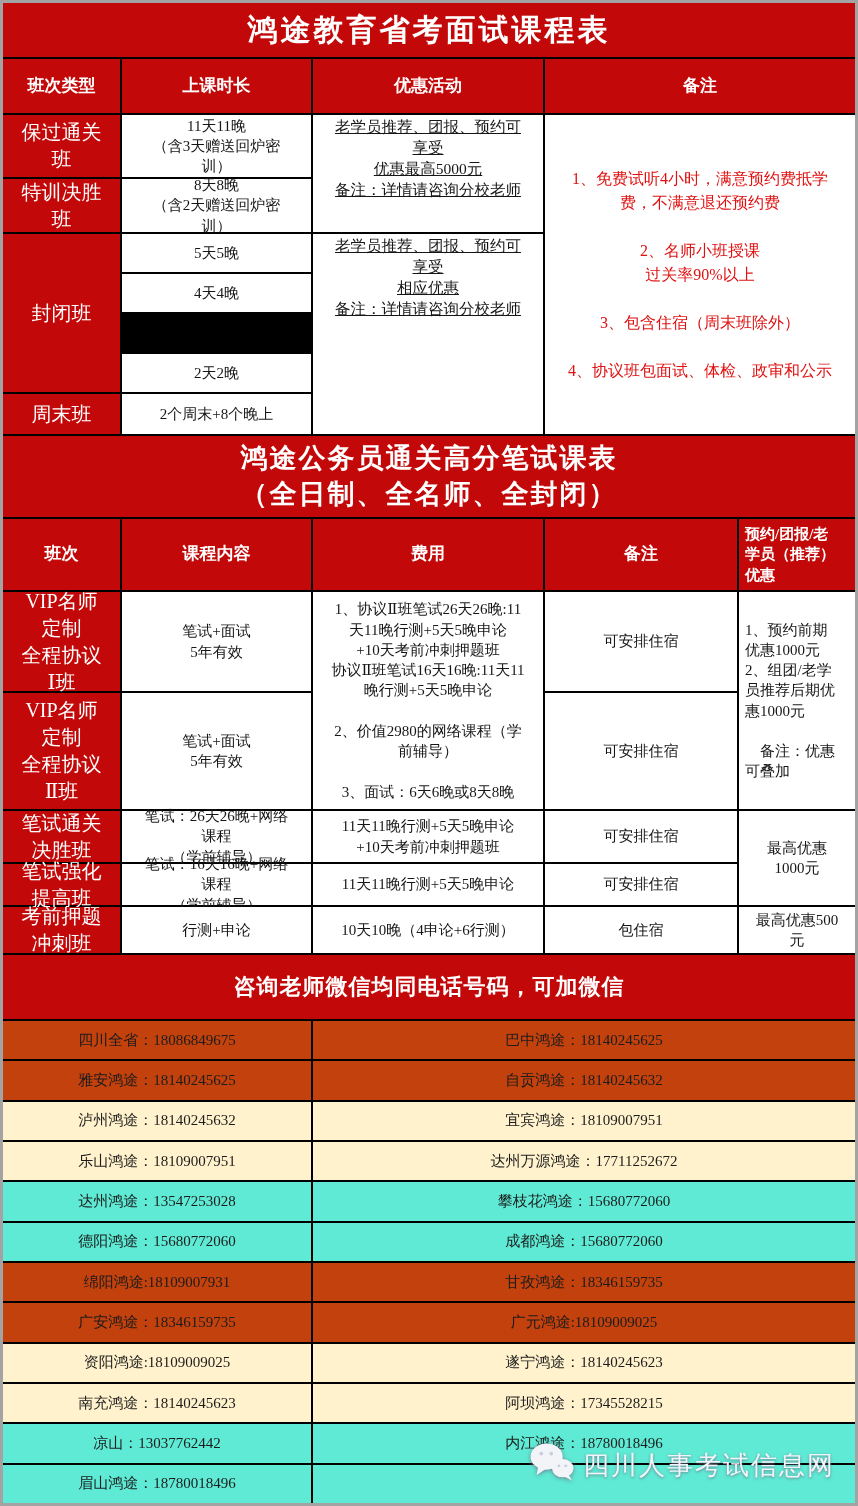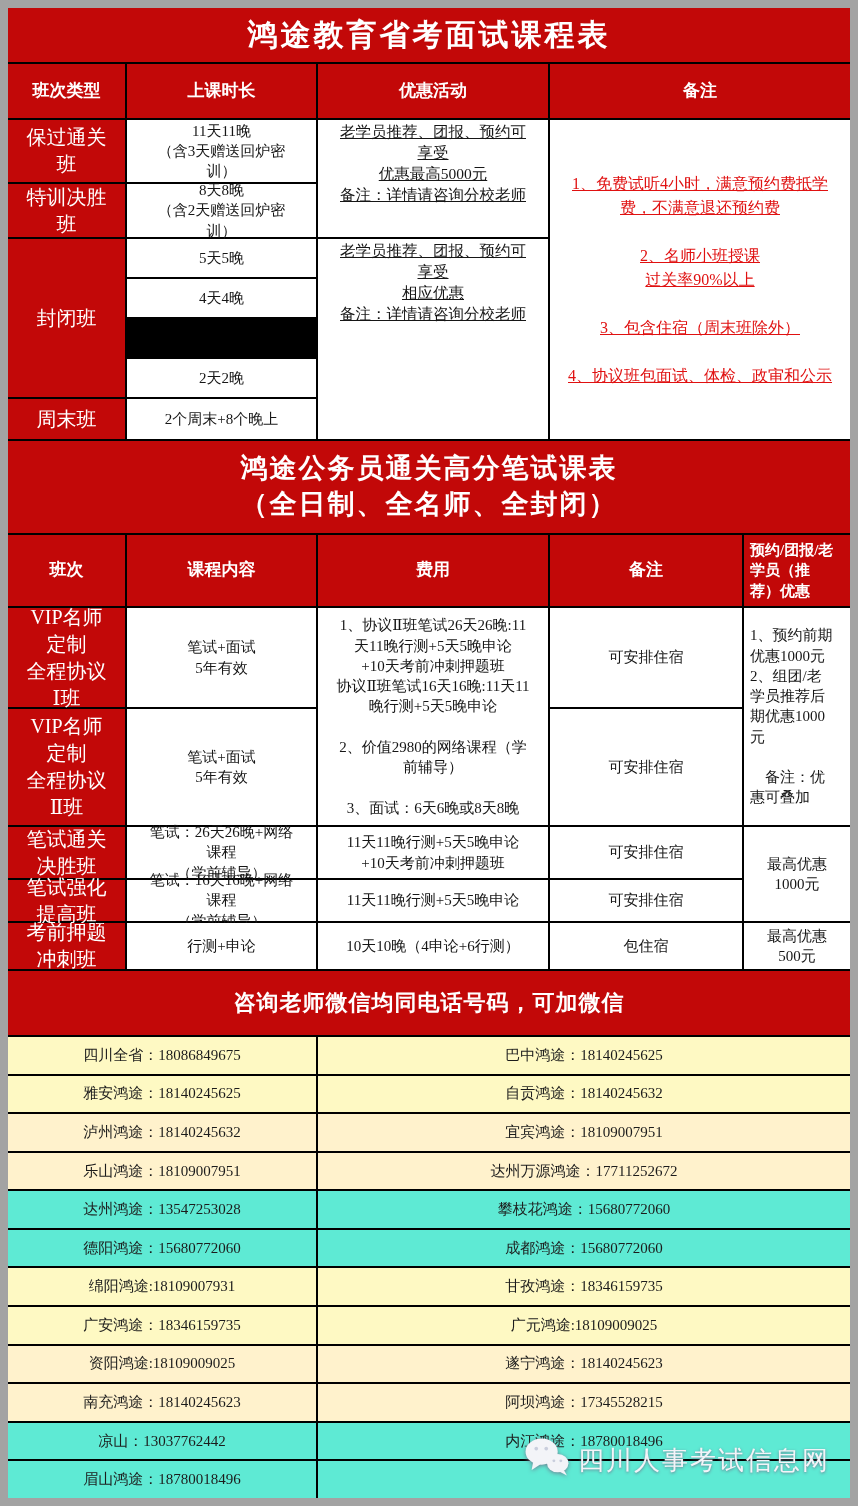--- a/index.html
+++ b/index.html
@@ -1,60 +1,60 @@
 <!DOCTYPE html>
 <html><head>
 <meta charset="utf-8">
 <style>
   html,body{margin:0;padding:0;background:#fff;}
   .page{
     position:relative;
     width:858px;height:1506px;
     box-sizing:border-box;
-    border:8px solid #a3a3a3;
+    border:3px solid #a3a3a3;
     background:#000;
     display:flex;flex-direction:column;gap:2px;
     font-family:"Liberation Sans","DejaVu Sans",sans-serif;
   }
   .band{
     background:#c20808;color:#fff;
     display:flex;align-items:center;justify-content:center;
     text-align:center;flex:none;font-weight:bold;
   }
   .band.t1-title{height:54px;font-size:30px;letter-spacing:3px;}
-  .band.t2-title{height:92px;font-size:27px;flex-direction:column;line-height:1.32;letter-spacing:2px;}
+  .band.t2-title{height:81px;font-size:27px;flex-direction:column;line-height:1.32;letter-spacing:2px;}
   .band.contact-title{height:64px;font-size:22px;letter-spacing:1px;}
   .grid{display:grid;gap:2px;background:#000;flex:none;}
   .g1{grid-template-columns:117px 189px 230px 1fr;
       grid-template-rows:54px 62px 53px 38px 38px 38px 38px 40px;}
   .g2{grid-template-columns:117px 189px 230px 192px 1fr;
       grid-template-rows:71px 99px 116px 51px 41px 46px;}
   .cell{
     background:#fff;color:#161616;
     display:flex;align-items:center;justify-content:center;
     text-align:center;font-size:15px;line-height:1.35;
     white-space:pre-line;padding:2px 16px;box-sizing:border-box;
     font-family:"Liberation Serif","DejaVu Serif",serif;
   }
   .cell.hdr{background:#c20808;color:#fff;font-weight:bold;font-size:17px;}
   .cell.hdr.small{font-size:15px;justify-content:flex-start;text-align:left;padding-left:6px;}
   .cell.redlabel{background:#c20808;color:#fff;font-size:20px;}
-  .cell.remarks{color:#e01111;font-size:16px;line-height:1.5;text-decoration:underline;}
+  .cell.remarks{color:#e01111;font-size:16px;line-height:1.5;}
   .cell.promo{flex-direction:column;justify-content:flex-start;font-size:15.5px;text-decoration:underline;}
   .cell.leftalign{justify-content:flex-start;text-align:left;padding-left:6px;}
   .contact-grid{
     flex:1;display:grid;gap:2px;background:#000;
     grid-template-columns:308px 1fr;grid-auto-rows:1fr;
   }
   .c-cell{
     display:flex;align-items:center;justify-content:center;
     font-size:15px;color:#1c1c1c;
     font-family:"Liberation Serif","DejaVu Serif",serif;
   }
-  .bg-green{background:#fef9c3;}
+  .bg-green{background:#c2410c;}
   .bg-cream{background:#fff2cc;}
   .bg-blue{background:#5eead4;}
   .watermark{
     position:absolute;right:20px;bottom:14px;
     display:flex;align-items:center;gap:8px;
     color:#f3f4f8;font-size:26px;letter-spacing:2px;
     text-shadow:0 1px 3px rgba(110,120,140,.95);
     pointer-events:none;
   }
   .watermark svg{filter:drop-shadow(0 1px 2px rgba(110,120,140,.95));}

